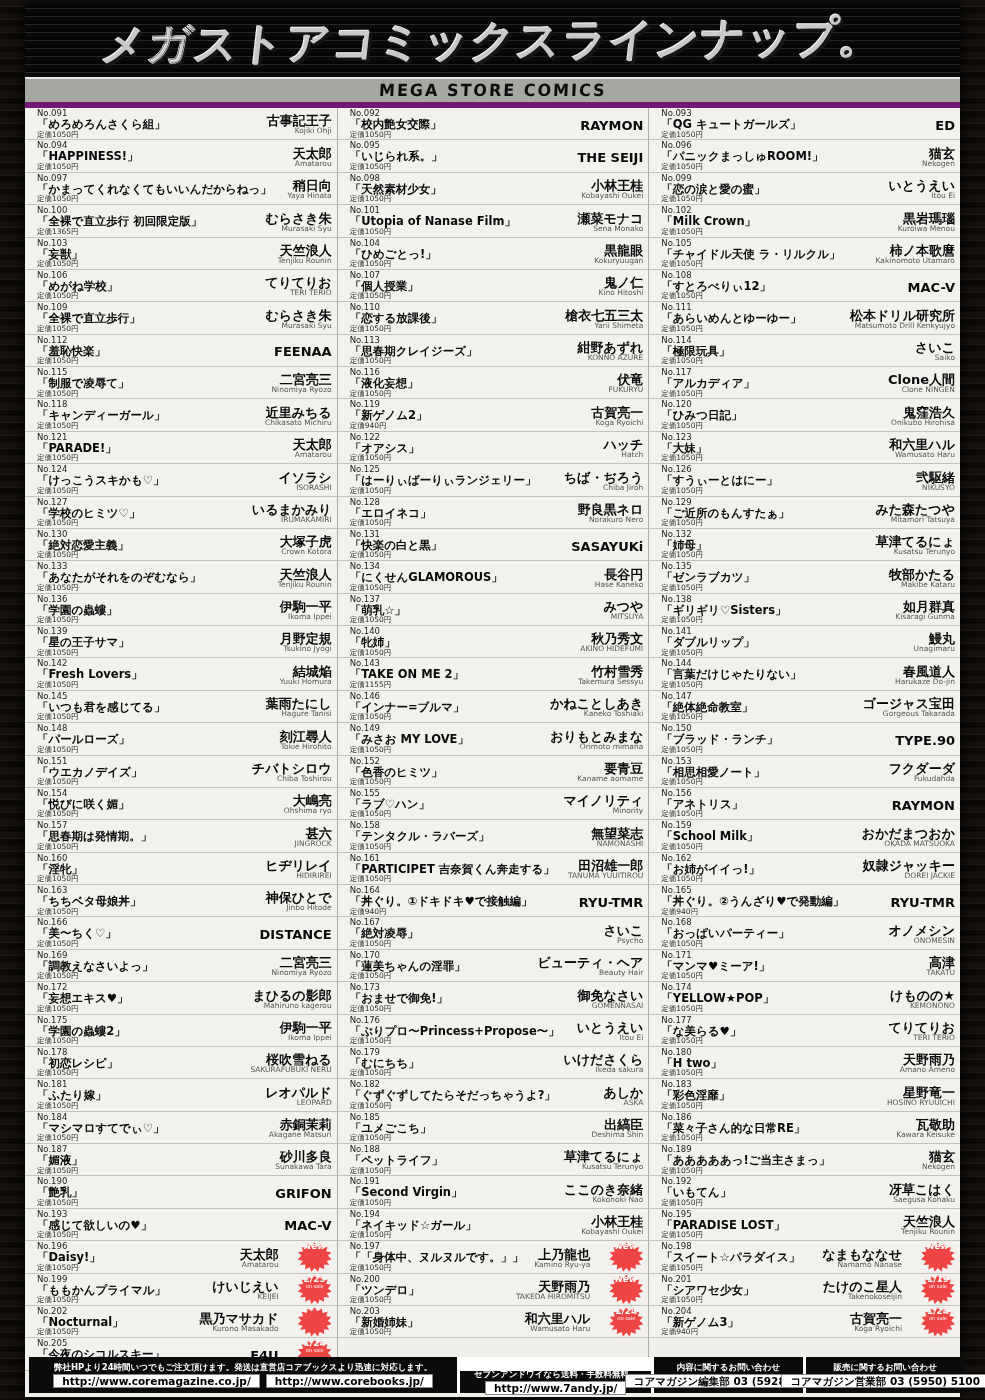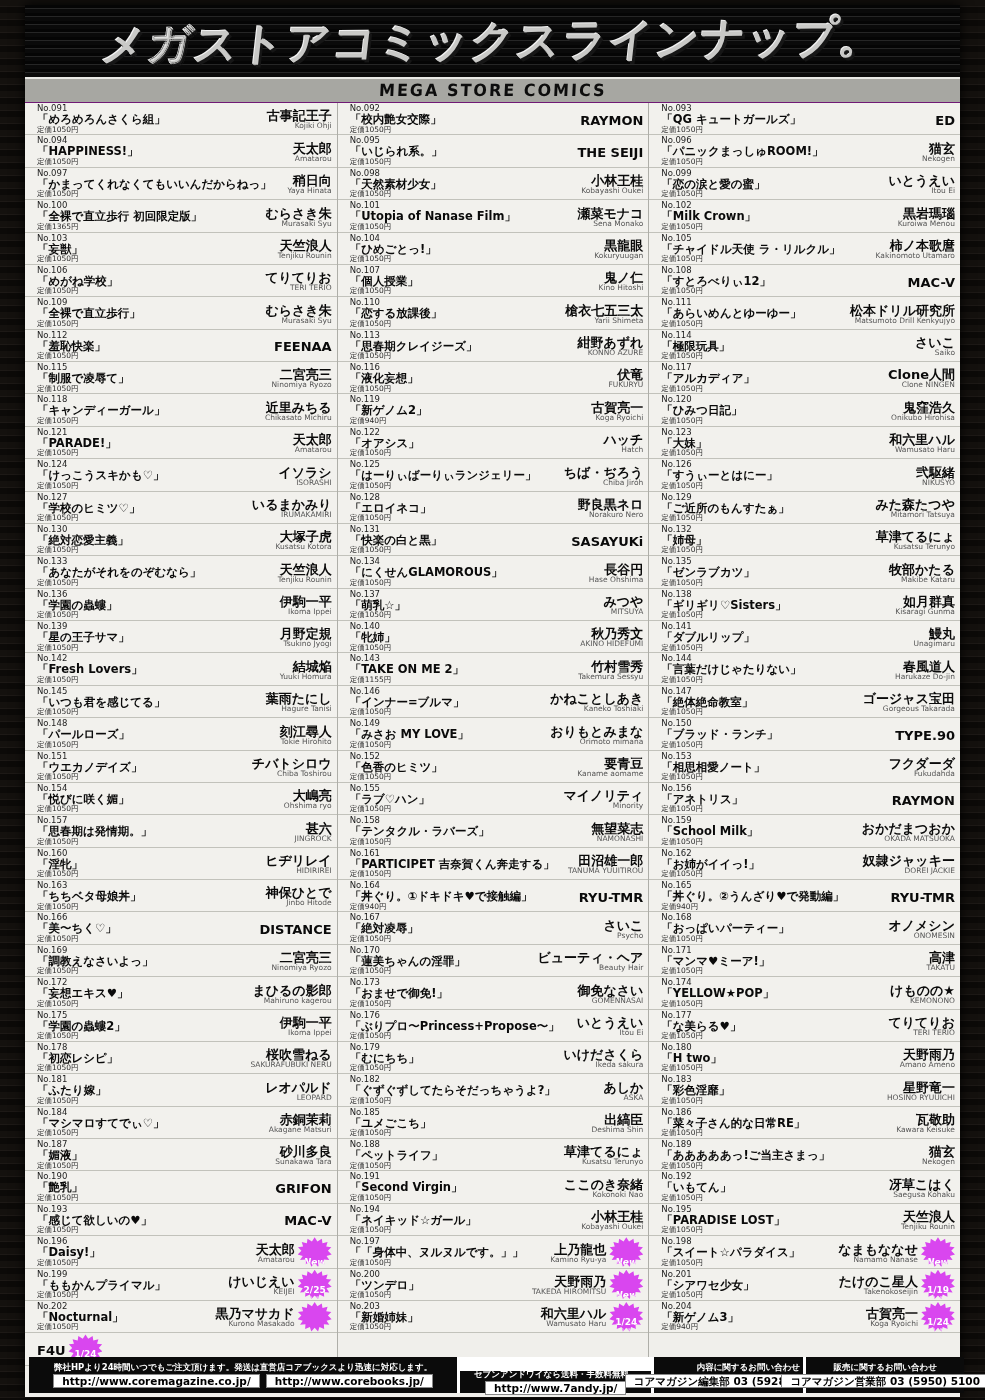--- a/index.html
+++ b/index.html
@@ -28,58 +28,58 @@
   }
   .banner{
     height:23px;background:#a7a7a2;display:flex;align-items:center;justify-content:center;
     border-top:2px solid #e8e8e4;
   }
   .banner-text{
     font-weight:bold;font-size:16px;color:#0d0d0d;letter-spacing:2px;
     transform:scaleY(1.05) skewX(-3deg);
   }
   
-  .grid{display:flex;align-items:stretch;height:1263px;border-top:1px solid #701a75;}
+  .grid{display:flex;align-items:stretch;height:1263px;border-top:6px solid #701a75;}
   .col{width:33.333%;box-sizing:border-box;}
   .col + .col{border-left:1px solid #aeaea8;}
   .cell{
     box-sizing:border-box;height:32.38px;border-bottom:1px solid #c2c2bb;
     padding:1px 5px 0 12px;display:flex;align-items:stretch;overflow:hidden;
     background:#f2f1ed;
   }
   .cell-left{flex:1 1 auto;min-width:0;}
   .no{font-size:8.5px;color:#1c1c1c;line-height:9px;}
   .title{font-size:11.5px;font-weight:bold;color:#0a0a0a;line-height:12.5px;white-space:nowrap;}
   .price{font-size:7.5px;color:#2a2a2a;line-height:8.5px;}
   .cell-right{
     flex:0 0 auto;display:flex;flex-direction:column;align-items:flex-end;
     justify-content:center;padding-top:2px;max-width:58%;
   }
   .author{font-size:13px;font-weight:bold;color:#0a0a0a;line-height:13px;white-space:nowrap;}
   .roman{font-size:7.5px;color:#555;line-height:8.5px;white-space:nowrap;}
   .badge{
-    flex:0 0 34px;width:34px;height:30px;margin-left:3px;align-self:center;
-    background:#d946ef;color:#fff;display:flex;flex-direction:column;
-    align-items:center;justify-content:flex-end;text-align:center;
+    flex:0 0 34px;width:34px;height:30px;margin-left:19px;align-self:center;
+    background:#ef4444;color:#fff;display:flex;flex-direction:column;
+    align-items:center;justify-content:flex-start;text-align:center;
     clip-path:polygon(50% 0,58% 14%,71% 5%,73% 20%,88% 16%,84% 31%,99% 33%,89% 45%,100% 57%,85% 62%,93% 76%,77% 74%,78% 90%,64% 83%,60% 98%,50% 86%,40% 98%,36% 83%,22% 90%,23% 74%,7% 76%,15% 62%,0 57%,11% 45%,1% 33%,16% 31%,12% 16%,27% 20%,29% 5%,42% 14%);
   }
   .badge .b1{font-size:9px;font-weight:bold;font-style:italic;line-height:9px;}
   .badge .b2{font-size:5px;line-height:5px;}
   
   .footer{
     position:absolute;left:4px;right:0;bottom:4px;height:36px;
     display:flex;gap:3px;background:#fff;
   }
   .f-sec{background:#0b0b0b;color:#fff;flex:0 0 auto;box-sizing:border-box;
     display:flex;flex-direction:column;align-items:center;justify-content:center;gap:2px;padding:2px 3px;}
   .f-sec .f-line{font-size:8.5px;font-weight:bold;white-space:nowrap;line-height:9px;}
   .f-boxrow{display:flex;gap:6px;width:100%;justify-content:center;}
   .f-box{background:#fff;color:#000;border:1px solid #888;font-weight:bold;
     font-size:10.5px;line-height:12px;padding:0 8px;white-space:nowrap;}
-  .s1{width:46%;}.s2{width:20.5%;margin-top:14px;}.s3{width:16%;align-items:flex-end;}.s4{width:17%;}
+  .s1{width:46%;}.s2{width:20.5%;margin-top:14px;}.s3{width:16%;}.s4{width:17%;}
 </style>
 </head>
 <body>
 
 <div class="page">
 
   <div class="logo-band">
     <div class="logo-text">メガストアコミックスラインナップ。</div>
   </div>
 
@@ -259,21 +259,21 @@
   </div>
 
   <div class="cell">
     <div class="cell-left">
       <div class="no">No.130</div>
       <div class="title">「絶対恋愛主義」</div>
       <div class="price">定価1050円</div>
     </div>
     <div class="cell-right">
       <div class="author">大塚子虎</div>
-      <div class="roman">Kusatsu Kotora</div>
+      <div class="roman">Crown Kotora</div>
     </div>
 
   </div>
 
   <div class="cell">
     <div class="cell-left">
       <div class="no">No.133</div>
       <div class="title">「あなたがそれをのぞむなら」</div>
       <div class="price">定価1050円</div>
     </div>
@@ -586,20 +586,25 @@
       <div class="author">黒乃マサカド</div>
       <div class="roman">Kurono Masakado</div>
     </div>
     <div class="badge">
       <span class="b1" style="font-style: normal; font-size: 7px; padding-left: 40px;">制作中</span>
       <span class="b2"></span>
     </div>
   </div>
 
   <div class="cell">
+    <div class="cell-left">
+      <div class="no">No.205</div>
+      <div class="title">「今夜のシコルスキー」</div>
+      <div class="price">定価1050円</div>
+    </div>
     <div class="cell-right">
       <div class="author">F4U</div>
       <div class="roman"></div>
     </div>
     <div class="badge">
       <span class="b1" style="font-style: normal;">1/24</span>
       <span class="b2">on sale</span>
     </div>
   </div>
 </div>
@@ -787,21 +792,21 @@
   </div>
 
   <div class="cell">
     <div class="cell-left">
       <div class="no">No.134</div>
       <div class="title">「にくせんGLAMOROUS」</div>
       <div class="price">定価1050円</div>
     </div>
     <div class="cell-right">
       <div class="author">長谷円</div>
-      <div class="roman">Hase Ohshima</div>
+      <div class="roman">Hase Kaneko</div>
     </div>
 
   </div>
 
   <div class="cell">
     <div class="cell-left">
       <div class="no">No.137</div>
       <div class="title">「萌乳☆」</div>
       <div class="price">定価1050円</div>
     </div>

